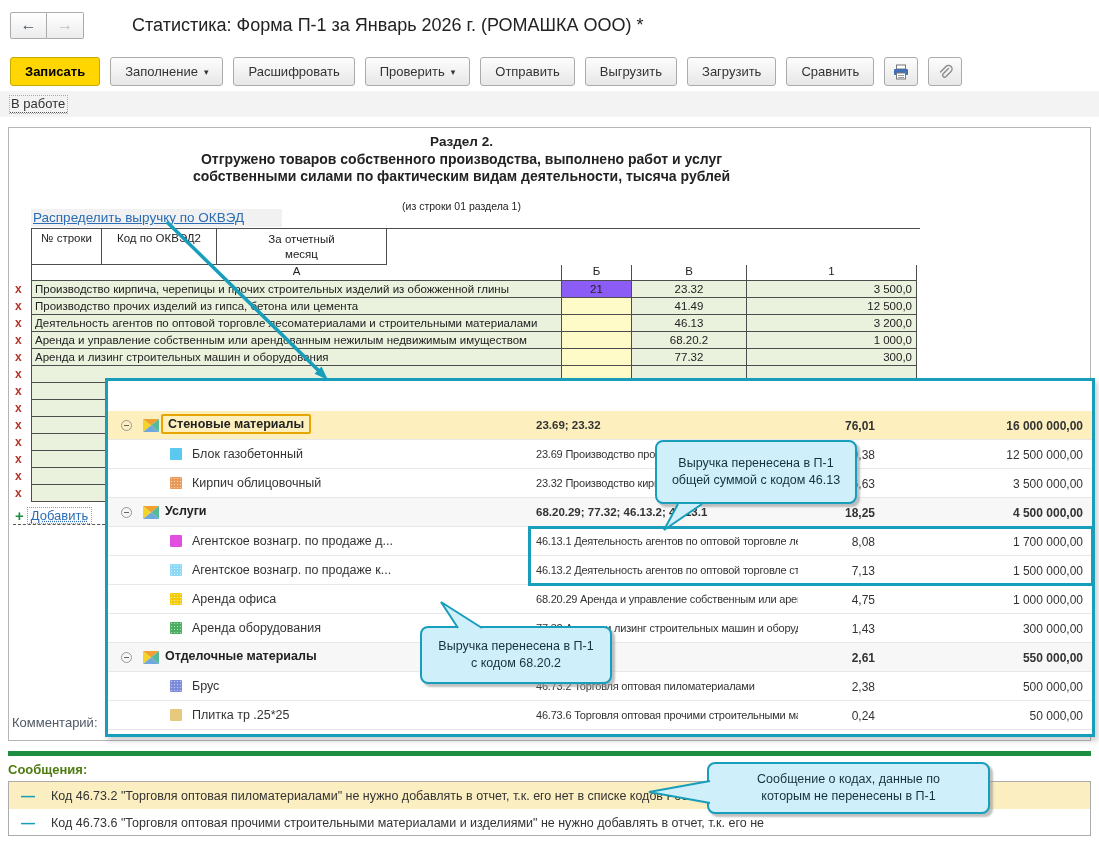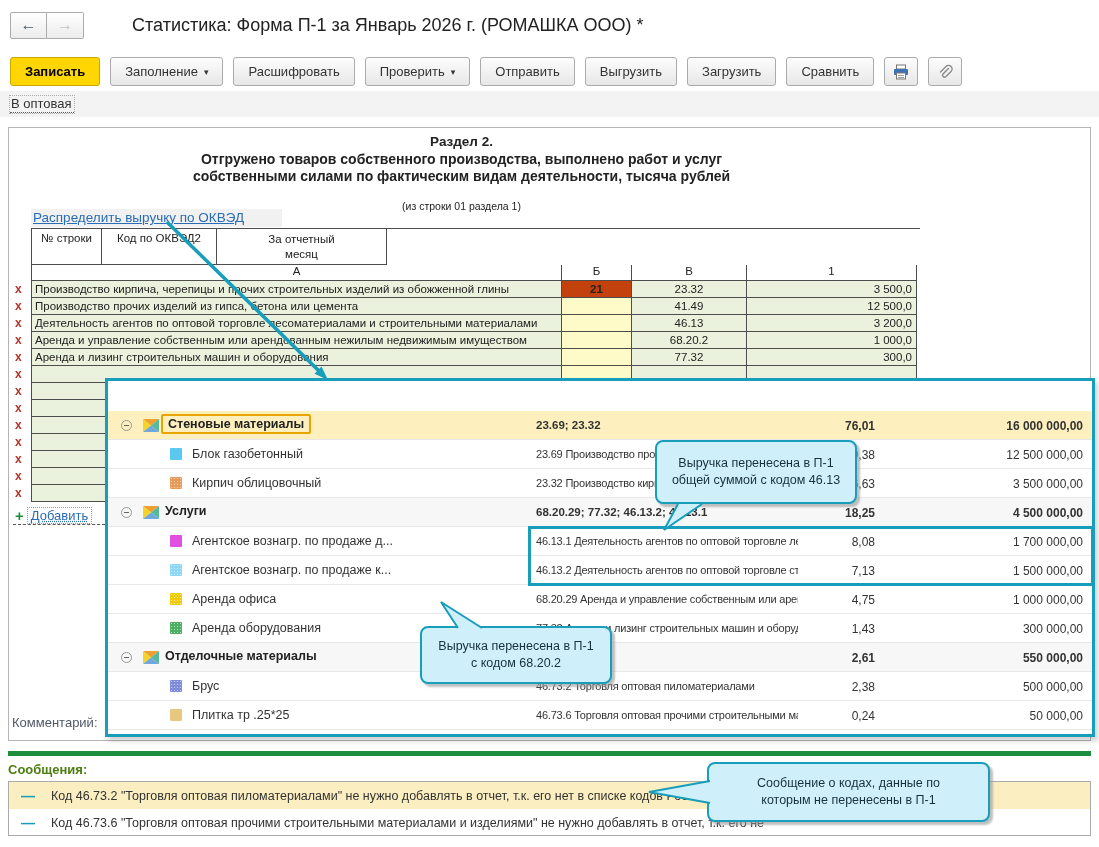--- a/index.html
+++ b/index.html
@@ -45,21 +45,21 @@
   .mrow { display:flex; }
   .mcell { border-right:1px solid #4D4D4D; border-bottom:1px solid #4D4D4D; overflow:hidden; white-space:nowrap; }
   .c1 { width:530px; } .c2 { width:70px; } .c3 { width:115px; } .c4 { width:170px; }
   .hdr  { height:36px; text-align:center; padding-top:3px; }
   .hdr4 { line-height:1.3; }
   .ltr  { height:16px; text-align:center; }
   .drow .mcell { height:17px; line-height:16px; }
   .dn { padding-left:3px; }
   .dc { text-align:center; }
   .dv { text-align:right; padding-right:4px; }
-  .bg-g { background:#EAF1DC; } .bg-y { background:#FEFBC8; } .bg-w { background:#c2410c;font-weight:bold; }
+  .bg-g { background:#EAF1DC; } .bg-y { background:#FEFBC8; } .bg-w { background:#8b5cf6; }
 
   .xmark { position:absolute; left:6px; width:14px; color:#B5342A; font-weight:bold; font-size:12px; line-height:14px; cursor:pointer; }
   .addrow { position:absolute; left:6px; top:379px; font-size:13px; display:flex; align-items:center; gap:4px; }
   .plus { color:#1E8E3E; font-weight:bold; font-size:15px; }
   .addlink { color:#2A6DB5; text-decoration:underline; text-decoration-style:dotted; outline:1px dotted #999; padding:0 3px; cursor:pointer; }
   .dash-sep { position:absolute; left:4px; top:396px; width:97px; border-top:1px dashed #555; }
   .comment { position:absolute; left:3px; top:587px; font-size:13px; color:#4F5A66; }
 
   
   .popup { position:absolute; left:105px; top:378px; width:990px; height:359px; background:#fff;
@@ -143,21 +143,21 @@
       </svg>
     </button>
     <button class="tb iconbtn">
       <svg width="16" height="16" viewBox="0 0 16 16">
         <path d="M11.5 4.5 L6 10 a2 2 0 0 0 2.8 2.8 L14 7.5 a3.5 3.5 0 0 0 -5 -5 L3.5 8" fill="none" stroke="#8a8a8a" stroke-width="1.4" stroke-linecap="round"></path>
       </svg>
     </button>
   </div>
 
   <div class="statusbar">
-    <a class="statuslink">В оптовая</a>
+    <a class="statuslink">В работе</a>
   </div>
 
   <div class="form">
     <div class="sec-line t1">Раздел 2.</div>
     <div class="sec-line t3">собственными силами по фактическим видам деятельности, тысяча рублей</div>
     <div class="sec-line t2">Отгружено товаров собственного производства, выполнено работ и услуг</div>
     <div class="sec-line n2">(из строки 01 раздела 1)</div>
     <a class="distribute">Распределить выручку по ОКВЭД</a>
 
     <span class="xmark" style="top:154px">x</span>
@@ -402,21 +402,21 @@
     <div class="msg-row hl" style="top:0">
       <span class="msg-dash">—</span>
       <span class="msg-text">Код 46.73.2 "Торговля оптовая пиломатериалами" не нужно добавлять в отчет, т.к. его нет в списке кодов Росстата.</span>
     </div>
     <div class="msg-row" style="top:27px">
       <span class="msg-dash">—</span>
       <span class="msg-text">Код 46.73.6 "Торговля оптовая прочими строительными материалами и изделиями" не нужно добавлять в отчет, т.к. его не</span>
     </div>
   </div>
 
-  <div class="callout" style="left:707px;top:762px;width:283px;height:60px">
+  <div class="callout" style="left:707px;top:762px;width:283px;height:52px">
     <span>Сообщение о кодах, данные по</span>
     <span>которым не перенесены в П-1</span>
   </div>
   <svg class="tail" style="left:646px;top:776px" width="66" height="30" viewBox="0 0 66 30">
     <path d="M64 5 L3 16 L64 27" fill="#CFEFFA" stroke="#189DBB" stroke-width="2"></path>
   </svg>
 
 </div>
 
 </body></html>

